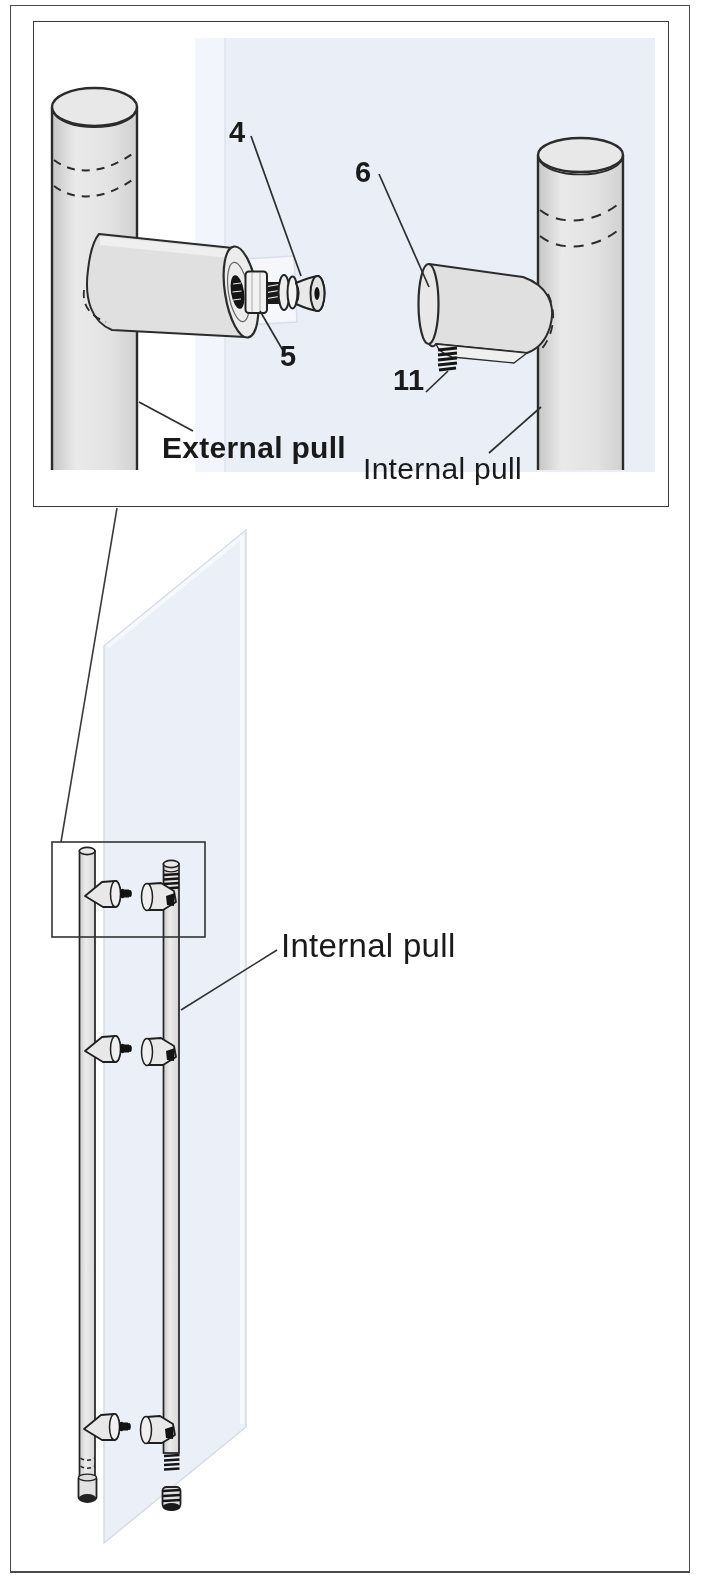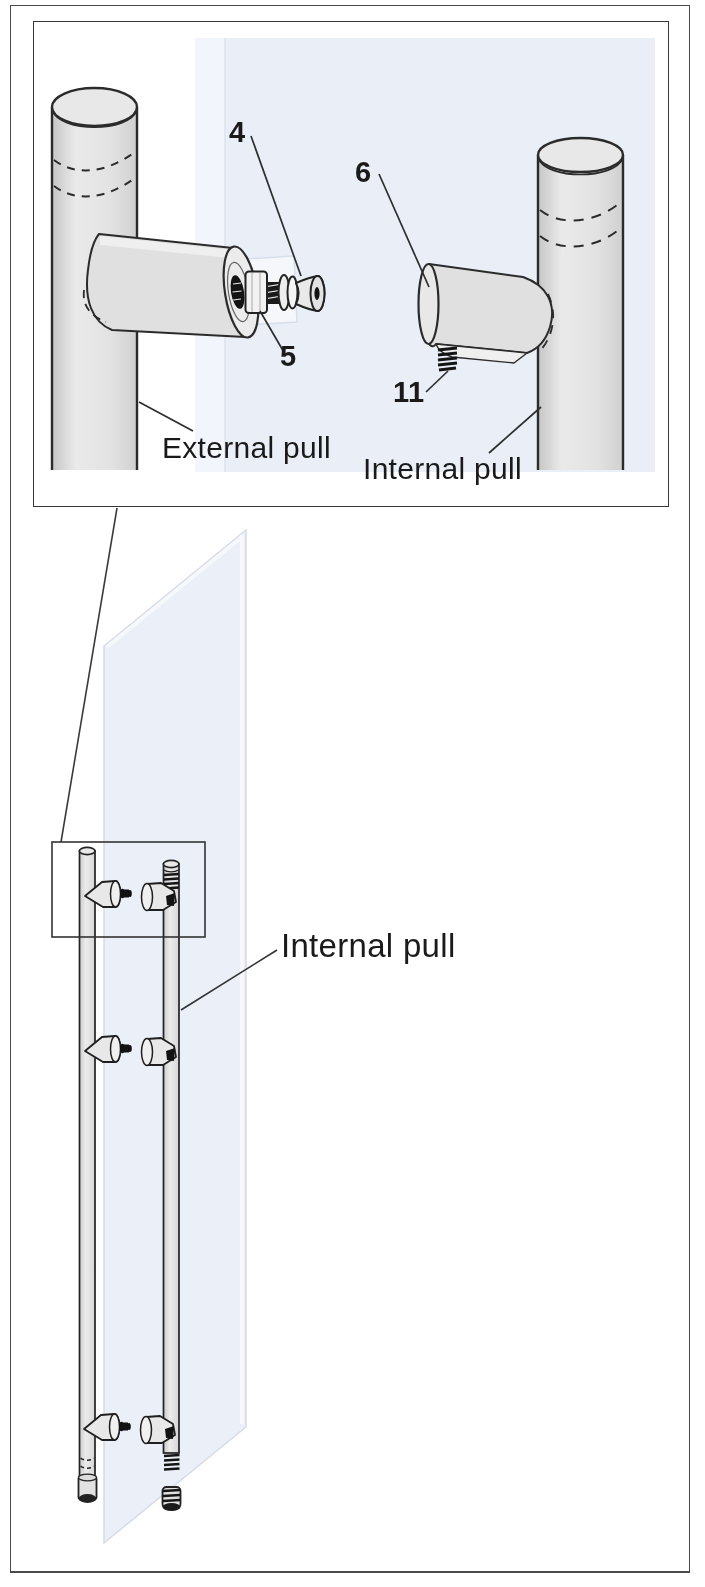--- a/index.html
+++ b/index.html
@@ -182,21 +182,21 @@
     <rect x="52" y="842" width="153" height="95" fill="none" stroke="#333" stroke-width="1.6"></rect>
 
     <line x1="277" y1="950" x2="181" y2="1010" stroke="#333" stroke-width="1.6"></line>
   </svg>
 
   <div class="inset-box"></div>
 
   <div class="lbl callout" style="left:229px;top:116px;">4</div>
   <div class="lbl callout" style="left:280px;top:340px;">5</div>
   <div class="lbl callout" style="left:355px;top:156px;">6</div>
-  <div class="lbl callout" style="left:393px;top:376px;">11</div>
-  <div class="lbl caption" style="left:162px;top:431px;">External pull</div>
+  <div class="lbl callout" style="left:393px;top:364px;">11</div>
+  <div class="lbl caption" style="left:162px;top:431px;font-weight:bold;">External pull</div>
   <div class="lbl caption" style="left:363px;top:452px;">Internal pull</div>
 
   <div class="lbl caption-lg" style="left:281px;top:926px;">
     <div>Internal pull</div>
   </div>
 
 </div>
 
 </body></html>

